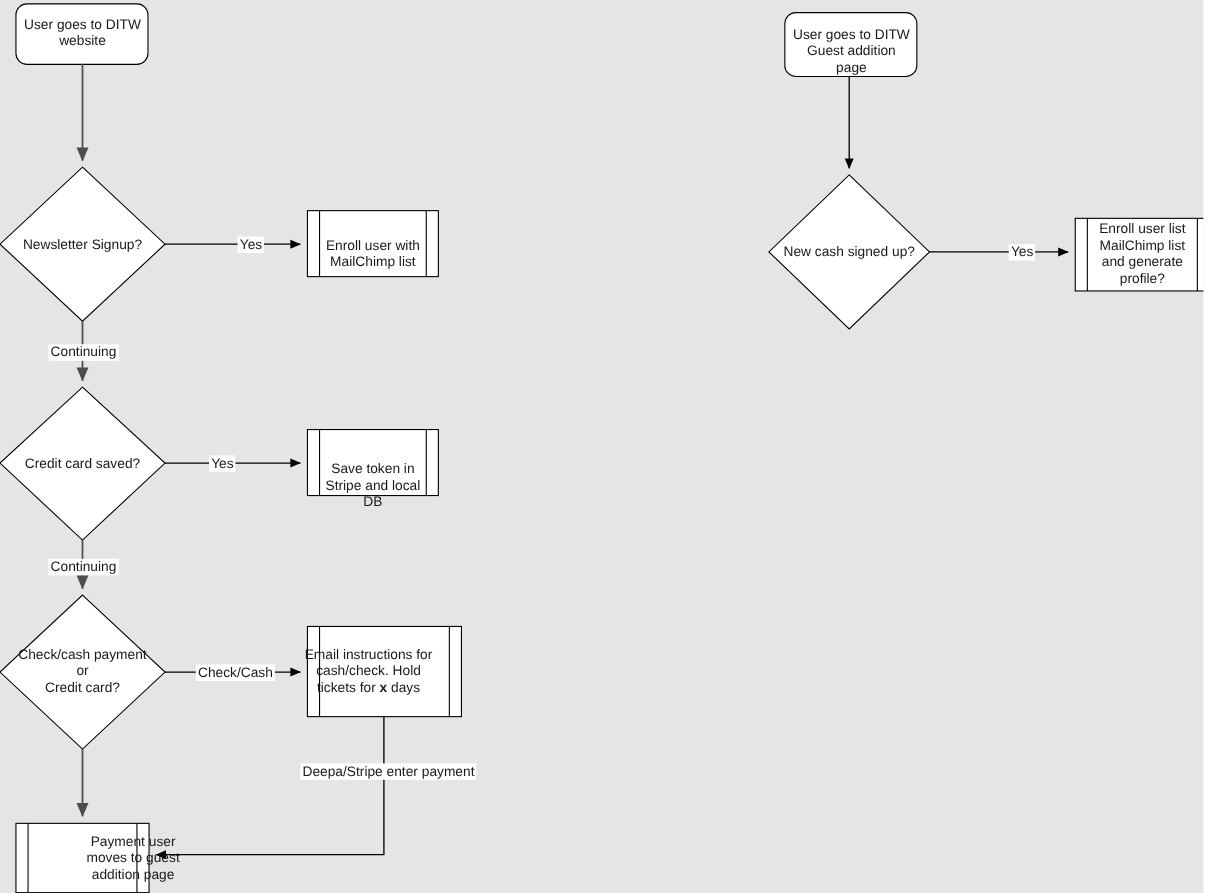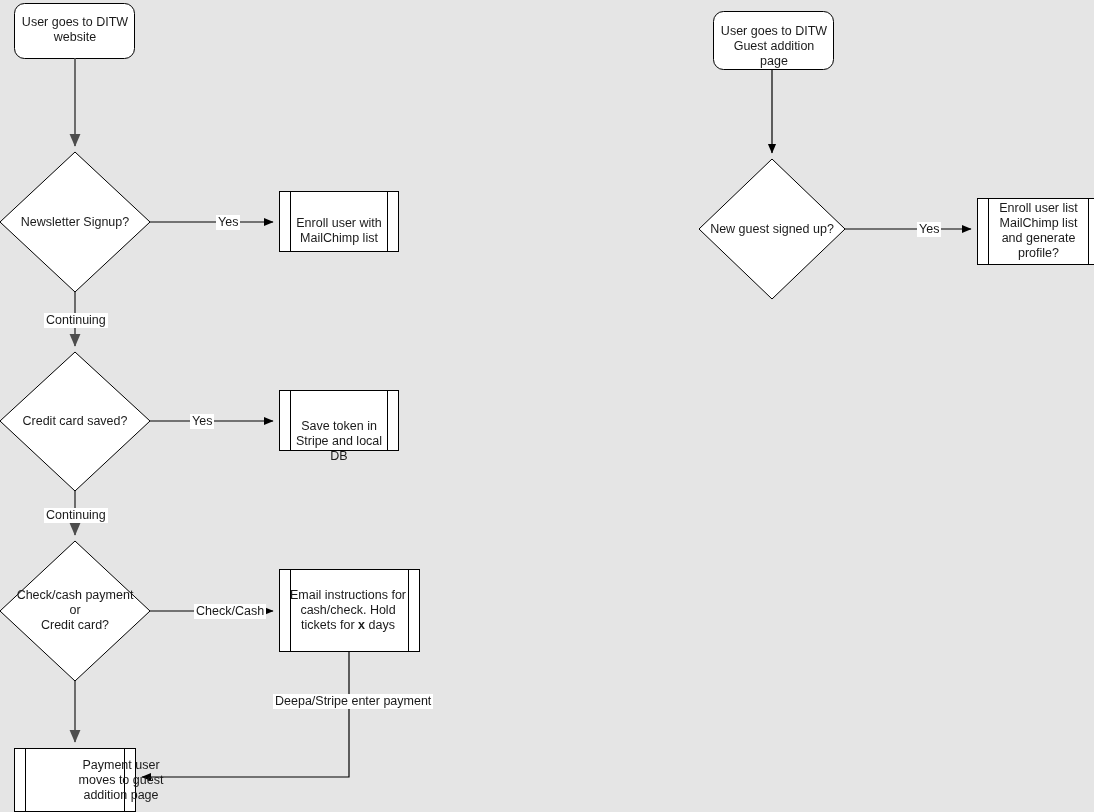--- a/index.html
+++ b/index.html
@@ -154,37 +154,37 @@
   <div class="node-text" style="left:-5px; top:414px; width:160px;">Credit card saved?</div>
 
   <div class="node-text wrapped" style="left:292px; top:398px; width:94px;margin-top:21px;">Save token in Stripe and local DB</div>
 
   <div class="node-text" style="left:-10px; top:588px; width:170px;">
     <div>Check/cash payment</div>
     <div>or</div>
     <div>Credit card?</div>
   </div>
 
-  <div class="node-text wrapped" style="left:289px; top:588px; width:118px;"><span>Email instructions for cash/check. Hold tickets for </span><span class="bold-x">x</span><span> days</span></div>
+  <div class="node-text wrapped" style="left:276px; top:588px; width:118px;"><span>Email instructions for cash/check. Hold tickets for </span><span class="bold-x">x</span><span> days</span></div>
 
   <div class="node-text wrapped" style="left:27px; top:758px; width:96px;padding-left:46px;">Payment user moves to guest addition page</div>
 
   <div class="edge-label" style="left:216px; top:215px;">Yes</div>
 
   <div class="edge-label" style="left:44px; top:313px;">Continuing</div>
 
   <div class="edge-label" style="left:190px; top:414px;">Yes</div>
 
   <div class="edge-label" style="left:44px; top:508px;">Continuing</div>
 
-  <div class="edge-label" style="left:194px; top:604px;">Check/Cash</div>
+  <div class="edge-label" style="left:178px; top:604px;">Check/Cash</div>
 
   <div class="edge-label" style="left:273px; top:694px;">Deepa/Stripe enter payment</div>
 
   <div class="node-text wrapped" style="left:719px; top:24px; width:110px;">User goes to DITW Guest addition page</div>
 
-  <div class="node-text" style="left:692px; top:222px; width:160px;">New guest signed up?</div>
+  <div class="node-text" style="left:692px; top:222px; width:160px;">New cash signed up?</div>
 
   <div class="node-text wrapped" style="left:991px; top:201px; width:95px;">Enroll user list MailChimp list and generate profile?</div>
 
   <div class="edge-label" style="left:917px; top:222px;">Yes</div>
 
 </div>
 
 </body></html>

